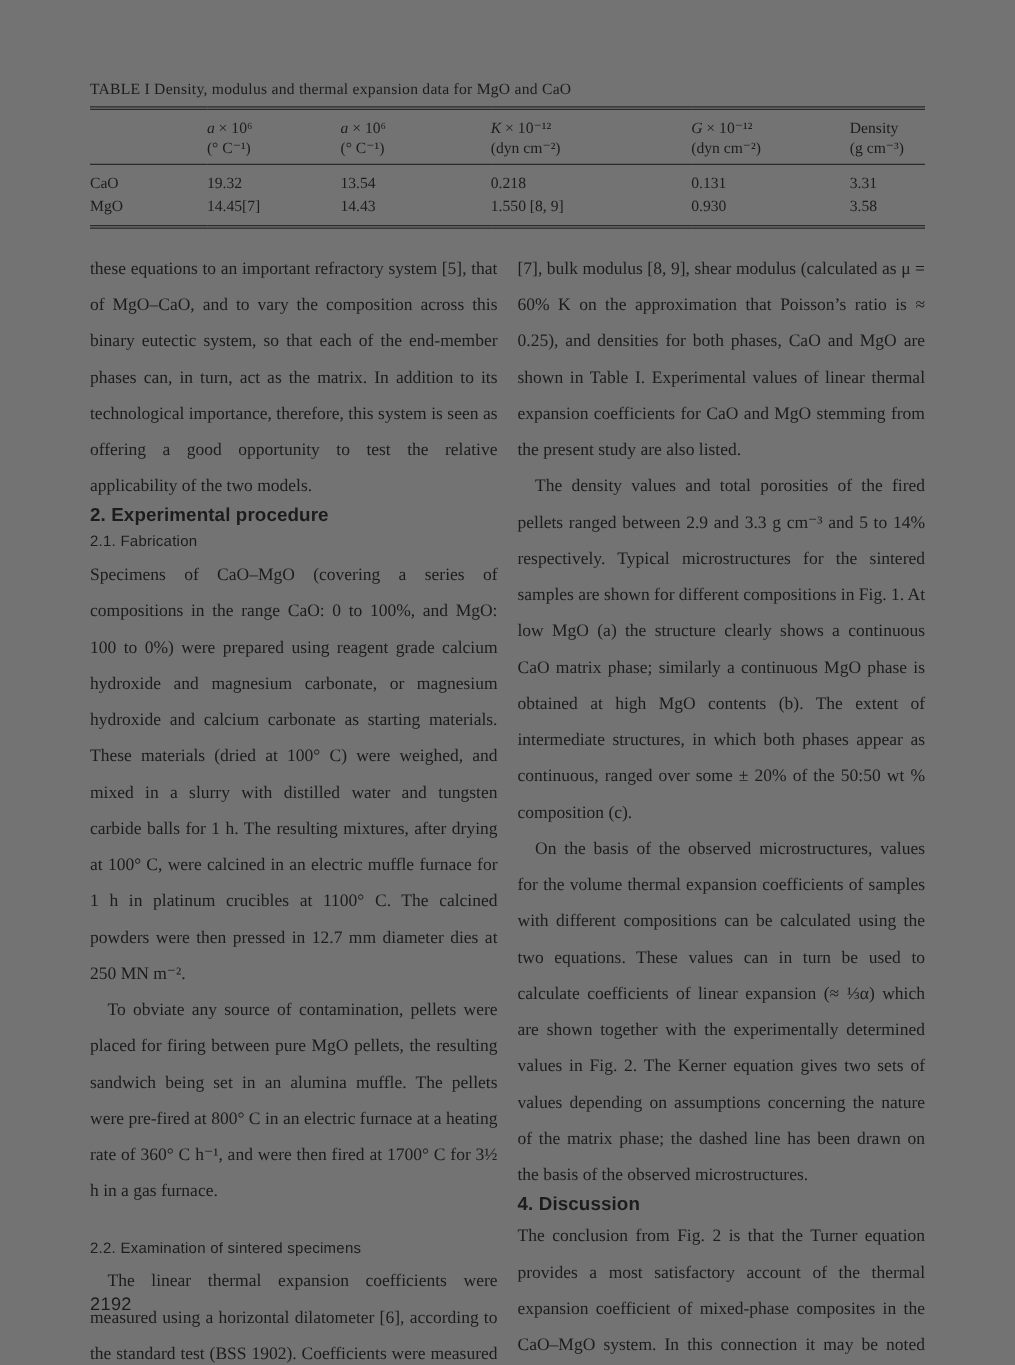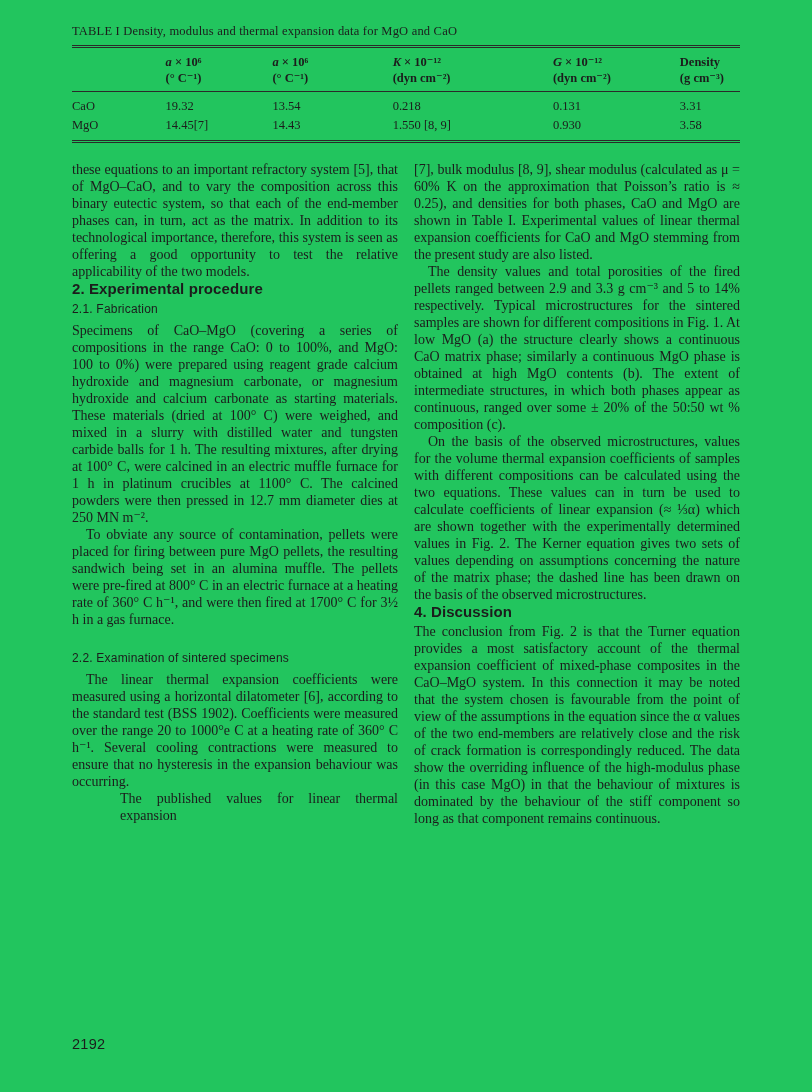--- a/index.html
+++ b/index.html
@@ -1,23 +1,23 @@
 <!DOCTYPE html>
 <html><head>
 <meta charset="utf-8">
 <style>
   html,body{margin:0;padding:0;background:#fdfdfc;}
   .page{
     position:relative;
     width:812px;height:1092px;
-    background:#22c55e;
+    background:#737373;
     color:#1c1c1c;
     font-family:"Liberation Serif","DejaVu Serif",serif;
     box-sizing:border-box;
-    padding:24px 72px 0 72px;
+    padding:64px 72px 0 72px;
     overflow:hidden;
   }
   
   .tbl-wrap{width:668px;margin-bottom:18px;}
   .tbl-title{
     font-size:12.5px;
     letter-spacing:.2px;
     margin-bottom:6px;
     white-space:nowrap;
   }
@@ -29,39 +29,39 @@
     border-top:3px double #2a2a2a;
     border-bottom:3px double #2a2a2a;
   }
   table.datatbl col.c0{width:14%}
   table.datatbl col.c1{width:16%}
   table.datatbl col.c2{width:18%}
   table.datatbl col.c3{width:24%}
   table.datatbl col.c4{width:19%}
   table.datatbl col.c5{width:9%}
   table.datatbl th{
-    text-align:left;font-weight:bold;
+    text-align:left;font-weight:normal;
     padding:6px 0 5px 0;
     border-bottom:1px solid #2a2a2a;
     vertical-align:top;line-height:16px;
   }
   table.datatbl td{
     padding:2px 0;
     vertical-align:top;
   }
   table.datatbl tr.first td{padding-top:7px;}
   table.datatbl tr.last td{padding-bottom:7px;}
   .hvar{font-style:italic;}
   
   .columns{display:flex;gap:16px;}
   .col{width:326px;}
   .para{
     margin:0;
     font-size:14px;
-    line-height:17px;
+    line-height:29px;
     text-align:justify;
   }
   .para.indent{text-indent:14px;}
   .para.jlast{text-align-last:justify;margin-left:48px;}
   .h2{
     font-family:"Liberation Sans","DejaVu Sans",sans-serif;
     font-weight:bold;
     font-size:15px;
     line-height:18px;
     margin-bottom:2px;

